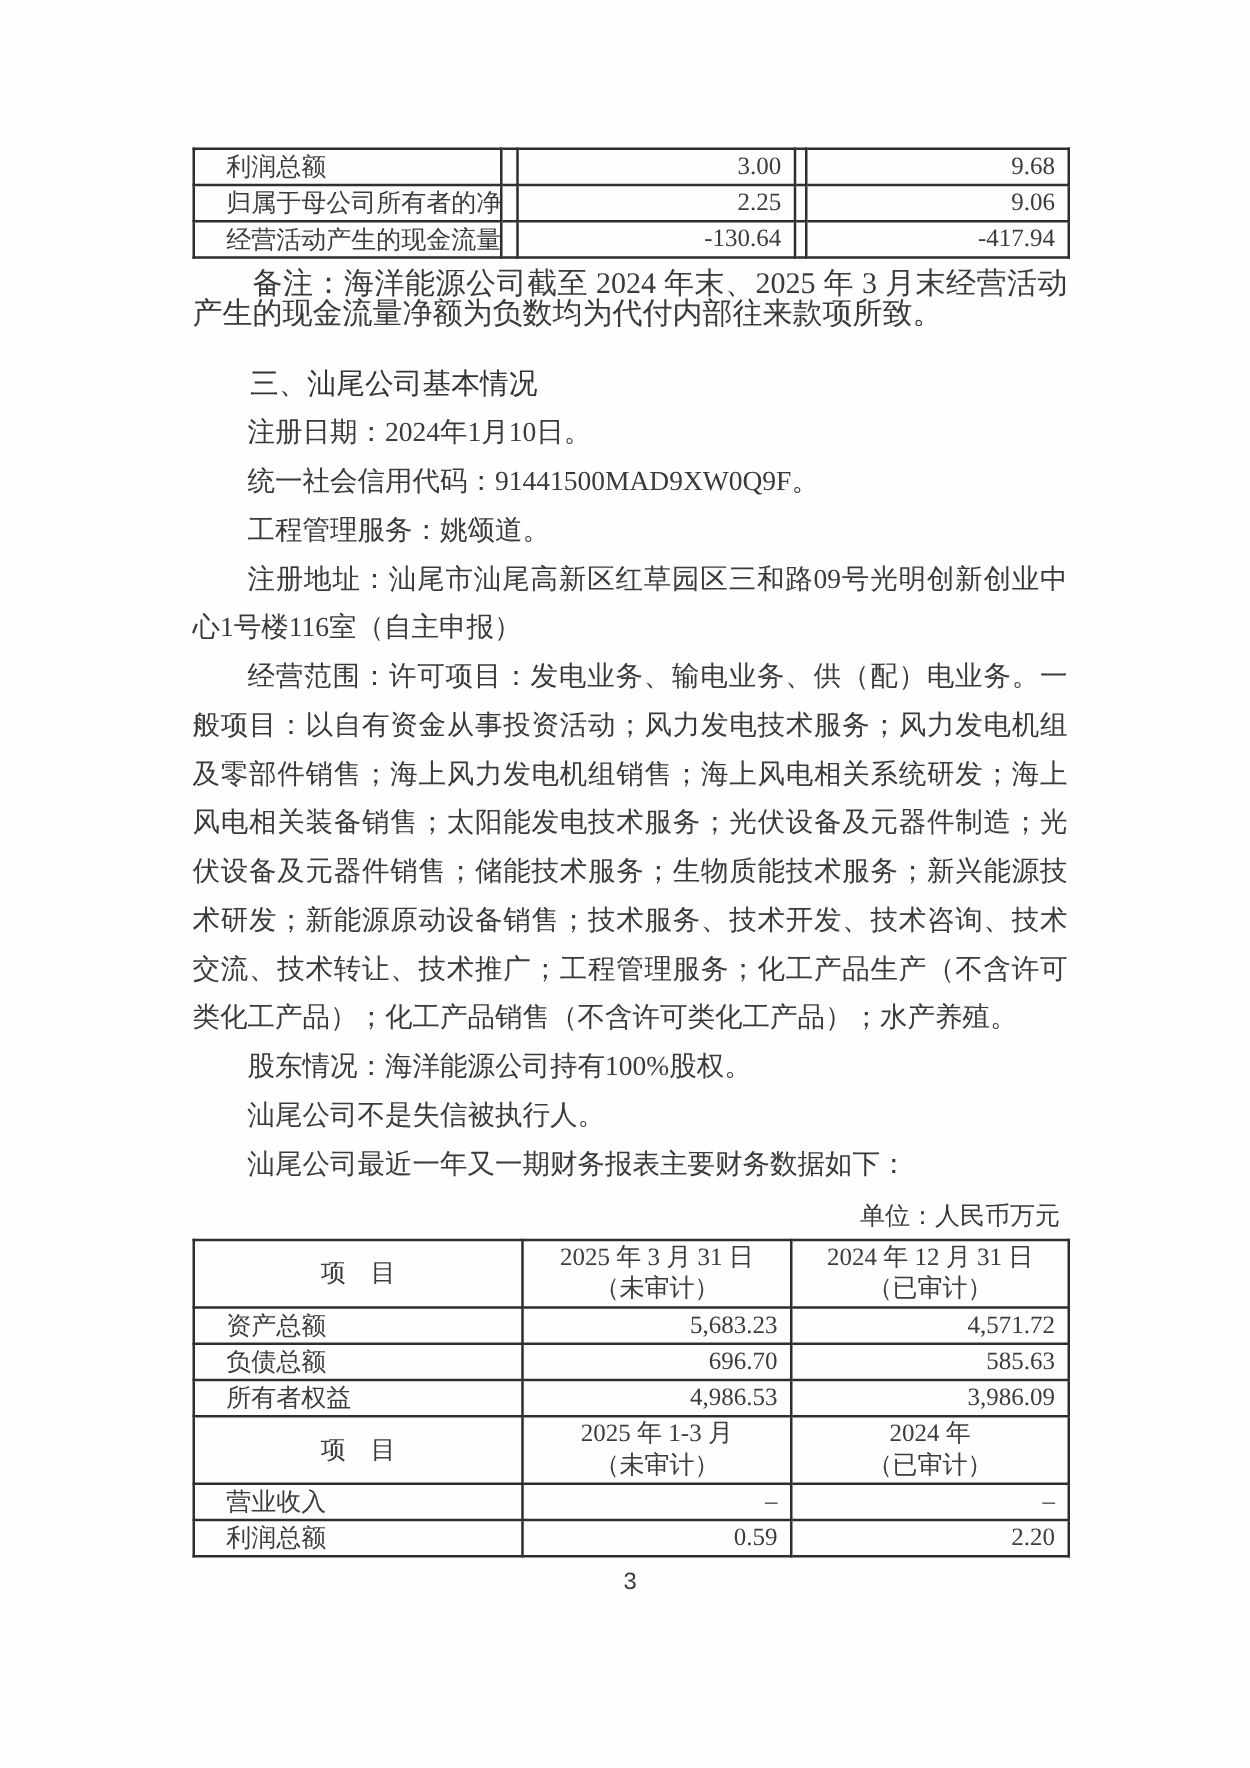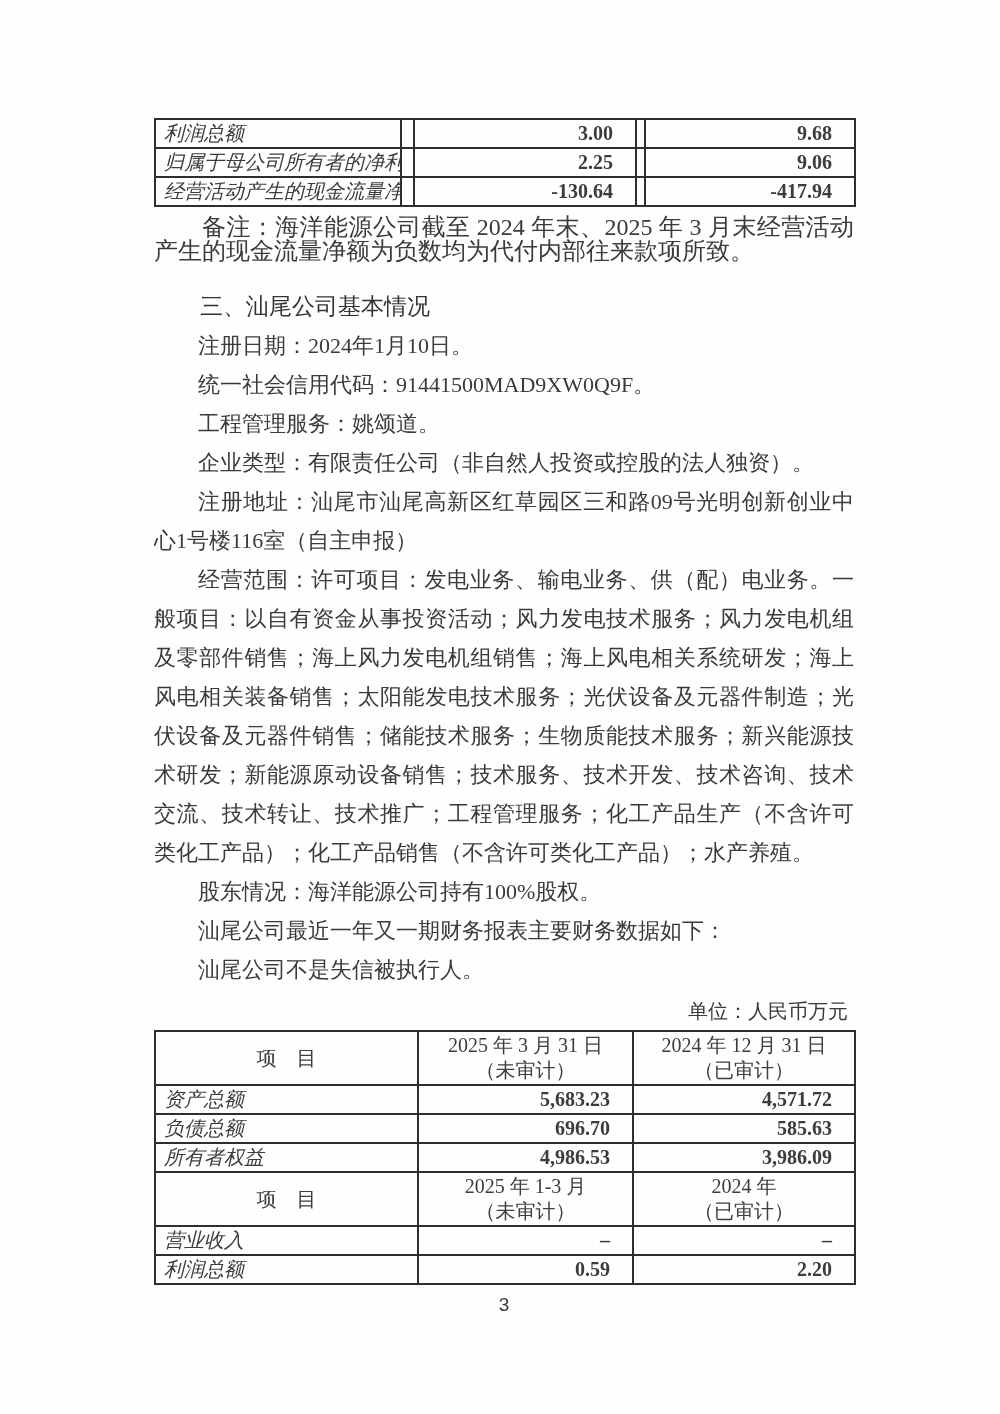--- a/index.html
+++ b/index.html
@@ -27,22 +27,22 @@
   }
   td {
     border: 2px solid #2e2e2e;
     font-size: 20px;
     padding: 0;
     overflow: hidden;
     white-space: nowrap;
   }
   .t1 { margin-top: 118px; }
   .t1 td { height: 27px; }
-  td.lbl { text-align: left; padding-left: 8px; font-style: italic; }
-  td.val { text-align: right; padding-right: 22px; font-weight: bold; }
+  td.lbl { text-align: left; padding-left: 25px; }
+  td.val { text-align: right; padding-right: 10px; }
   td.gapc { background: #fefefe; }
   
   .note {
     margin: 8px 0 0 0;
     font-size: 24px;
     line-height: 24px;
     text-indent: 2em;
     text-align: justify;
   }
   
@@ -123,26 +123,25 @@
     </tbody>
       </table>
 
     <p class="note">备注：海洋能源公司截至 2024 年末、2025 年 3 月末经营活动产生的现金流量净额为负数均为代付内部往来款项所致。</p>
 
     <h3 class="heading">三、汕尾公司基本情况</h3>
 
     <p class="para">注册日期：2024年1月10日。</p>
     <p class="para">统一社会信用代码：91441500MAD9XW0Q9F。</p>
     <p class="para">工程管理服务：姚颂道。</p>
-    <p class="para">企业类型：有限责任公司（非自然人投资或控股的法人独资）。</p>
     <p class="para">注册地址：汕尾市汕尾高新区红草园区三和路09号光明创新创业中心1号楼116室（自主申报）</p>
     <p class="para">经营范围：许可项目：发电业务、输电业务、供（配）电业务。一般项目：以自有资金从事投资活动；风力发电技术服务；风力发电机组及零部件销售；海上风力发电机组销售；海上风电相关系统研发；海上风电相关装备销售；太阳能发电技术服务；光伏设备及元器件制造；光伏设备及元器件销售；储能技术服务；生物质能技术服务；新兴能源技术研发；新能源原动设备销售；技术服务、技术开发、技术咨询、技术交流、技术转让、技术推广；工程管理服务；化工产品生产（不含许可类化工产品）；化工产品销售（不含许可类化工产品）；水产养殖。</p>
     <p class="para">股东情况：海洋能源公司持有100%股权。</p>
+    <p class="para">汕尾公司不是失信被执行人。</p>
     <p class="para">汕尾公司最近一年又一期财务报表主要财务数据如下：</p>
-    <p class="para">汕尾公司不是失信被执行人。</p>
 
     <p class="unit-line">单位：人民币万元</p>
 
     <table class="t2">
       <colgroup>
         <col style="width:263px">
           <col style="width:215px">
           <col style="width:222px">
       </colgroup>
       <tbody>

